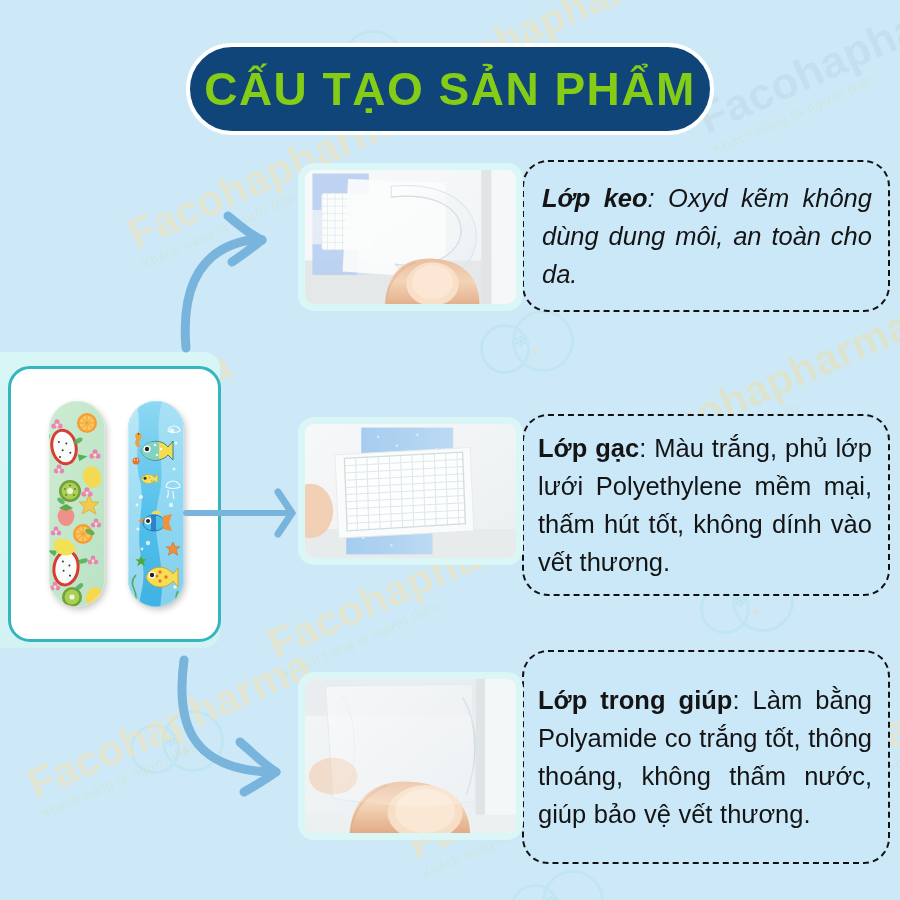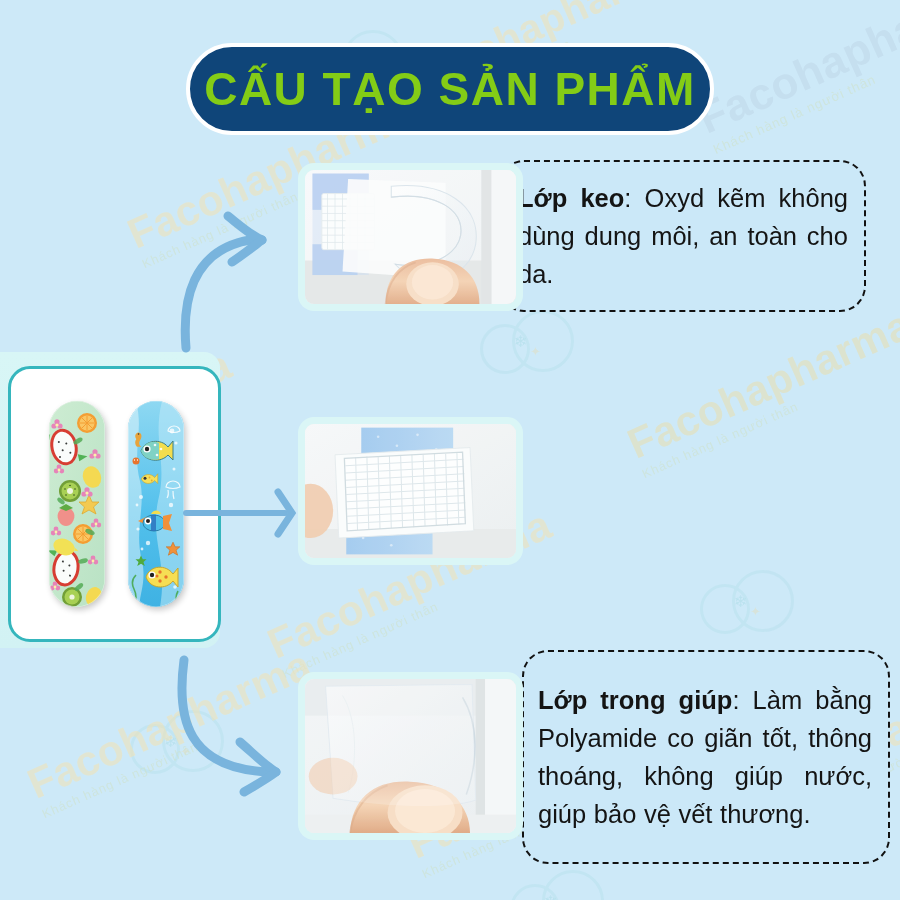--- a/index.html
+++ b/index.html
@@ -471,21 +471,21 @@
       </g>
 
       <g fill="none" stroke="#79b4dd" stroke-linecap="round">
         <path d="M184,660 C176,720 188,768 268,772" stroke-width="9"></path>
         <path d="M240,742 C256,756 266,766 276,772" stroke-width="9"></path>
         <path d="M244,792 C258,784 268,778 276,772" stroke-width="9"></path>
       </g>
     </svg>
   </div>
 
-  <div class="callout" style="left:498px;top:160px;width:368px;height:152px;padding-left:18px;">
+  <div class="callout" style="left:522px;top:160px;width:368px;height:152px;padding-left:18px;font-style:italic;">
     <div class="txt">
       <b>Lớp keo</b><span>: </span><span>Oxyd kẽm không dùng dung môi, an toàn cho da.</span>
     </div>
   </div>
 
   <div class="photo-frame" style="left:298px;top:163px;width:225px;height:148px;">
     <div class="photo">
       <svg viewBox="0 0 225 148" width="100%" height="100%" preserveAspectRatio="none" xmlns="http://www.w3.org/2000/svg">
         <defs>
           <linearGradient id="p1bg" x1="0" y1="0" x2="1" y2="1">
@@ -539,20 +539,25 @@
           <path d="M86,148 C86,112 108,96 138,98 C168,100 186,118 186,148 Z" fill="url(#finger1)"></path>
           <ellipse cx="136" cy="126" rx="28" ry="24" fill="#f7dcc2"></ellipse>
           <ellipse cx="136" cy="124" rx="22" ry="19" fill="#fbe6d2" opacity=".85"></ellipse>
           <path d="M86,148 C88,124 100,108 118,102" fill="none" stroke="#d9a47f" stroke-width="2" opacity=".5"></path>
         </g>
         <rect width="225" height="148" fill="#ffffff" opacity=".10"></rect>
       </svg>
     </div>
   </div>
 
+  <div class="callout" style="left:522px;top:414px;width:368px;height:182px;padding-left:14px;">
+    <div class="txt">
+      <b>Lớp gạc</b><span>: </span><span>Màu trắng, phủ lớp lưới Polyethylene mềm mại, thấm hút tốt, không dính vào vết thương.</span>
+    </div>
+  </div>
 
   <div class="photo-frame" style="left:298px;top:417px;width:225px;height:148px;">
     <div class="photo">
       <svg viewBox="0 0 225 148" width="100%" height="100%" preserveAspectRatio="none" xmlns="http://www.w3.org/2000/svg">
         <defs>
           <linearGradient id="p2bg" x1="0" y1="0" x2="1" y2="1">
             <stop offset="0" stop-color="#f6f8f9"></stop>
               <stop offset="1" stop-color="#eaeeef"></stop>
           </linearGradient>
           <linearGradient id="blue2" x1="0" y1="0" x2="1" y2="0">
@@ -603,21 +608,21 @@
           </g>
           <path d="M42,38 L168,31 L171,110 L45,118 Z" fill="none" stroke="#cdd9de" stroke-width="1.4"></path>
         </g>
         <rect width="225" height="148" fill="#ffffff" opacity=".08"></rect>
       </svg>
     </div>
   </div>
 
   <div class="callout" style="left:522px;top:650px;width:368px;height:214px;padding-left:14px;">
     <div class="txt">
-      <b>Lớp trong giúp</b><span>: </span><span>Làm bằng Polyamide co giãn tốt, thông thoáng, không giúp nước, giúp bảo vệ vết thương.</span>
+      <b>Lớp trong giúp</b><span>: </span><span>Làm bằng Polyamide co trắng tốt, thông thoáng, không thấm nước, giúp bảo vệ vết thương.</span>
     </div>
   </div>
 
   <div class="photo-frame" style="left:298px;top:672px;width:225px;height:168px;">
     <div class="photo">
       <svg viewBox="0 0 225 168" width="100%" height="100%" preserveAspectRatio="none" xmlns="http://www.w3.org/2000/svg">
         <defs>
           <linearGradient id="p3bg" x1="0" y1="0" x2="1" y2="1">
             <stop offset="0" stop-color="#f2f5f7"></stop>
               <stop offset="1" stop-color="#e9edef"></stop>

